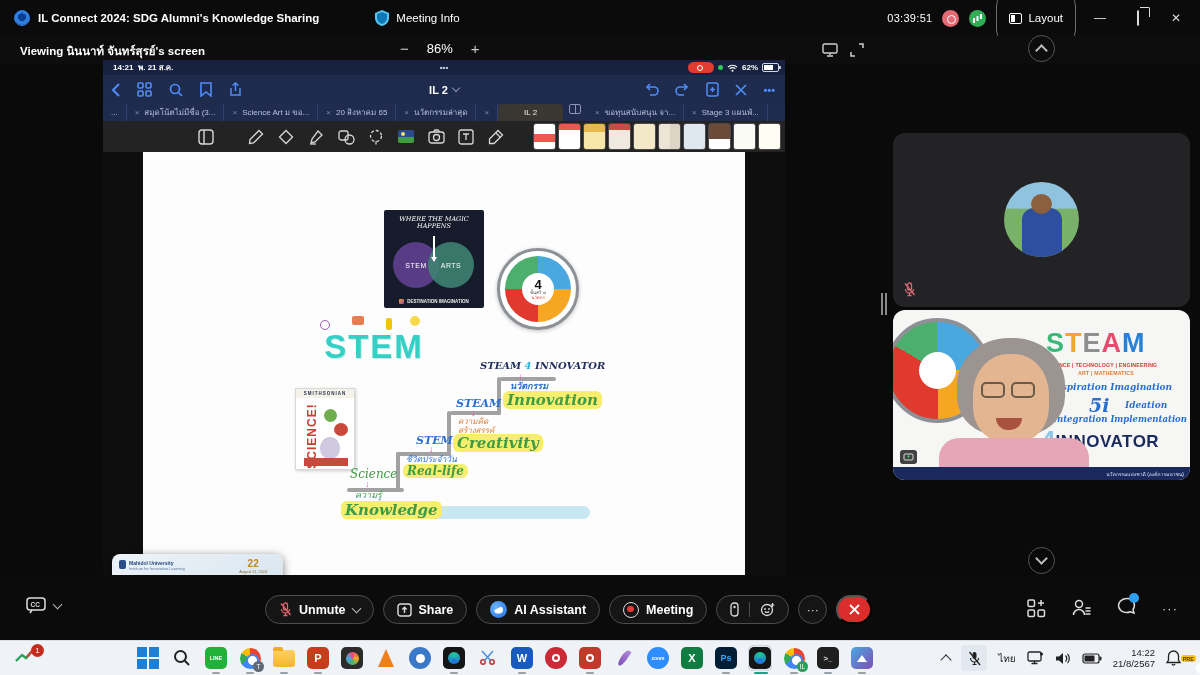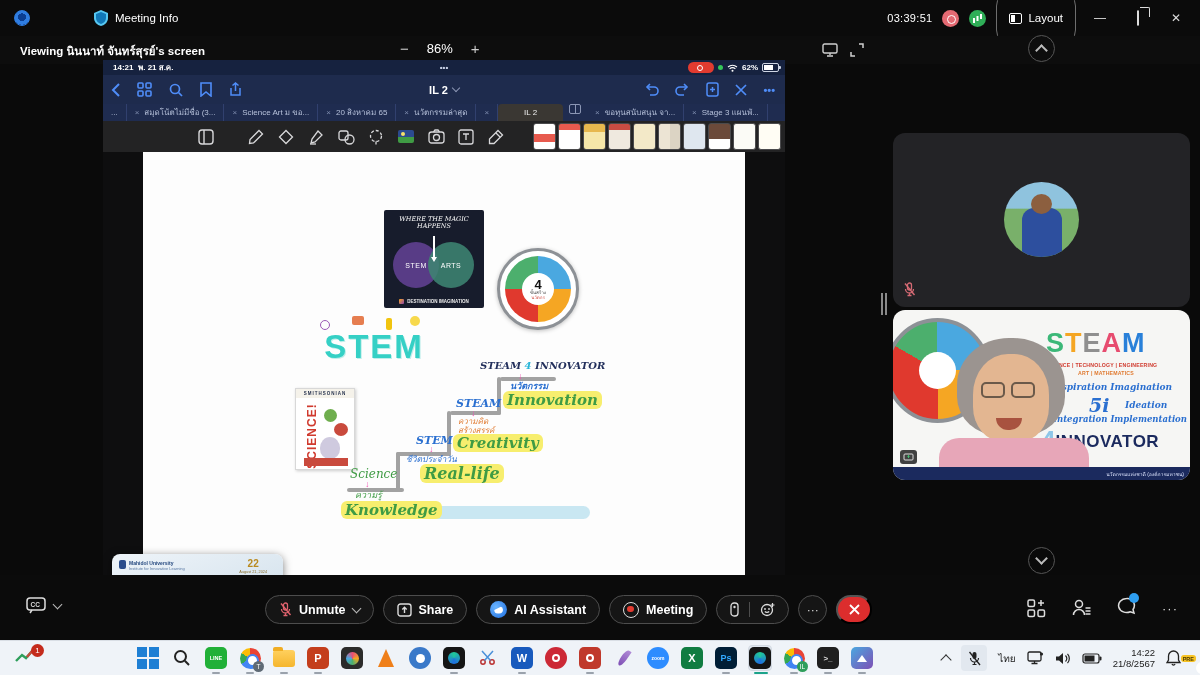--- a/index.html
+++ b/index.html
@@ -172,20 +172,21 @@
   .copilot:after{content:"";position:absolute;left:4px;top:4px;width:12px;height:12px;border-radius:50%;background:#fff}
   .prebadge{position:absolute;right:-4px;bottom:-4px;background:#f7c325;color:#4a3a00;font-size:5.5px;font-weight:bold;border-radius:3px;padding:.5px 2px}
 </style>
 </head>
 <body>
 
 <div id="stage">
 
   <div class="abs titlebar">
     <span class="app-logo"></span>
+    <span class="win-title">IL Connect 2024: SDG Alumni's Knowledge Sharing</span>
     <svg class="shield" viewBox="0 0 14 16">
         <path d="M7 0 14 3v5c0 4-3 7-7 8-4-1-7-4-7-8V3z" fill="#57c8f2"></path>
         <path d="M7 2 12 4v4c0 3-2 5-5 6-3-1-5-3-5-6V4z" fill="#1178b8"></path>
       </svg>
     <span class="meetinfo">Meeting Info</span>
     <div class="tb-right">
       <span class="timer">03:39:51</span>
       <span class="dotic rec-ind"></span>
       <span class="dotic sig-ind"></span>
       <button class="layout-btn">
@@ -449,21 +450,21 @@
         <div class="abs hw hl" style="left:360px;top:239px;font-size:15px">Innovation</div>
 
         <div class="abs hw" style="left:313px;top:245px;font-size:11px;color:#2a6fd0;font-weight:bold">STEAM</div>
         <div class="abs pk" style="left:328px;top:256px">↓</div>
         <div class="abs hw" style="left:315px;top:265px;font-size:8px;color:#e07a30;width:46px;white-space:normal;line-height:9px">ความคิดสร้างสรรค์</div>
         <div class="abs hw hl" style="left:310px;top:282px;font-size:15px">Creativity</div>
 
         <div class="abs hw" style="left:273px;top:282px;font-size:11px;color:#2a6fd0;font-weight:bold">STEM</div>
         <div class="abs pk" style="left:286px;top:292px">↓</div>
         <div class="abs hw" style="left:263px;top:300px;font-size:8.5px;color:#2a6fd0">ชีวิตประจำวัน</div>
-        <div class="abs hw hl" style="left:277px;top:312px;font-size:16px">Real-life</div>
+        <div class="abs hw hl" style="left:260px;top:312px;font-size:12px">Real-life</div>
 
         <div class="abs hw" style="left:207px;top:315px;font-size:12px;color:#3f9b44">Science</div>
         <div class="abs pk" style="left:222px;top:327px">↓</div>
         <div class="abs hw" style="left:212px;top:336px;font-size:9px;color:#3f9b44">ความรู้</div>
         <div class="abs hw hl" style="left:198px;top:349px;font-size:15px">Knowledge</div>
       </div>
 
       <div class="abs pip">
         <span class="crest abs" style="left:7px;top:6px"></span>
         <div class="mu" style="left:17px"><span>Mahidol University</span><i>Institute for Innovative Learning</i></div>

